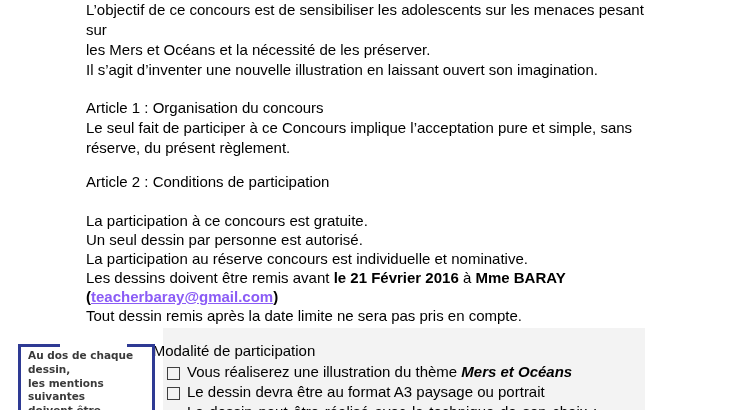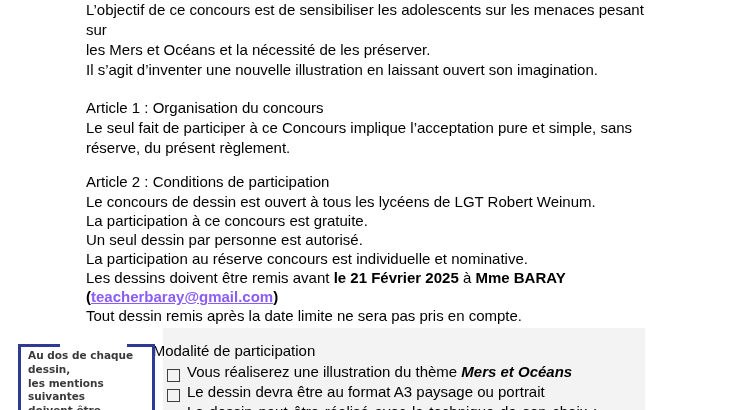--- a/index.html
+++ b/index.html
@@ -49,21 +49,21 @@
     text-decoration: underline;
     cursor: pointer;
   }
   .check-list {
     position: relative;
     margin-top: 1px;
     padding-left: 81px;
   }
   .check-item {
     display: flex;
-    align-items: flex-end;
+    align-items: center;
     gap: 7px;
   }
   .cbox {
     flex: none;
     width: 11px;
     height: 11px;
     margin-top: 3px;
     border: 1.5px solid #3f3f3f;
     background: transparent;
   }
@@ -110,25 +110,25 @@
     </p>
 
     <p class="heading h1">Article 1 : Organisation du concours</p>
     <p>
       <span>Le seul fait de participer à ce Concours implique l’acceptation pure et simple, sans</span><br>
       <span>réserve, du présent règlement.</span>
     </p>
 
     <p class="heading h2">Article 2 : Conditions de participation</p>
     <p class="a2-body">
-      <span>Le concours de dessin est ouvert à tous les lycéens de LGT Robert Weinum.</span><br>
+      <br>
       <span>La participation à ce concours est gratuite.</span><br>
       <span>Un seul dessin par personne est autorisé.</span><br>
       <span>La participation au réserve concours est individuelle et nominative.</span><br>
-      <span><span>Les dessins doivent être remis avant </span><span class="bold">le 21 Février 2025</span><span> à </span><span class="bold">Mme BARAY</span></span><br>
+      <span><span>Les dessins doivent être remis avant </span><span class="bold">le 21 Février 2016</span><span> à </span><span class="bold">Mme BARAY</span></span><br>
       <span><span class="bold">(</span><a class="email-link">teacherbaray@gmail.com</a><span class="bold">)</span></span><br>
       <span>Tout dessin remis après la date limite ne sera pas pris en compte.</span>
     </p>
 
     <p class="heading h3">Article 3 : Modalité de participation</p>
 
     <div class="check-list">
       <div class="check-item">
         <span class="cbox"></span>
         <span class="ci-text"><span>Vous réaliserez une illustration du thème </span><span class="bold-italic">Mers et Océans</span></span>

